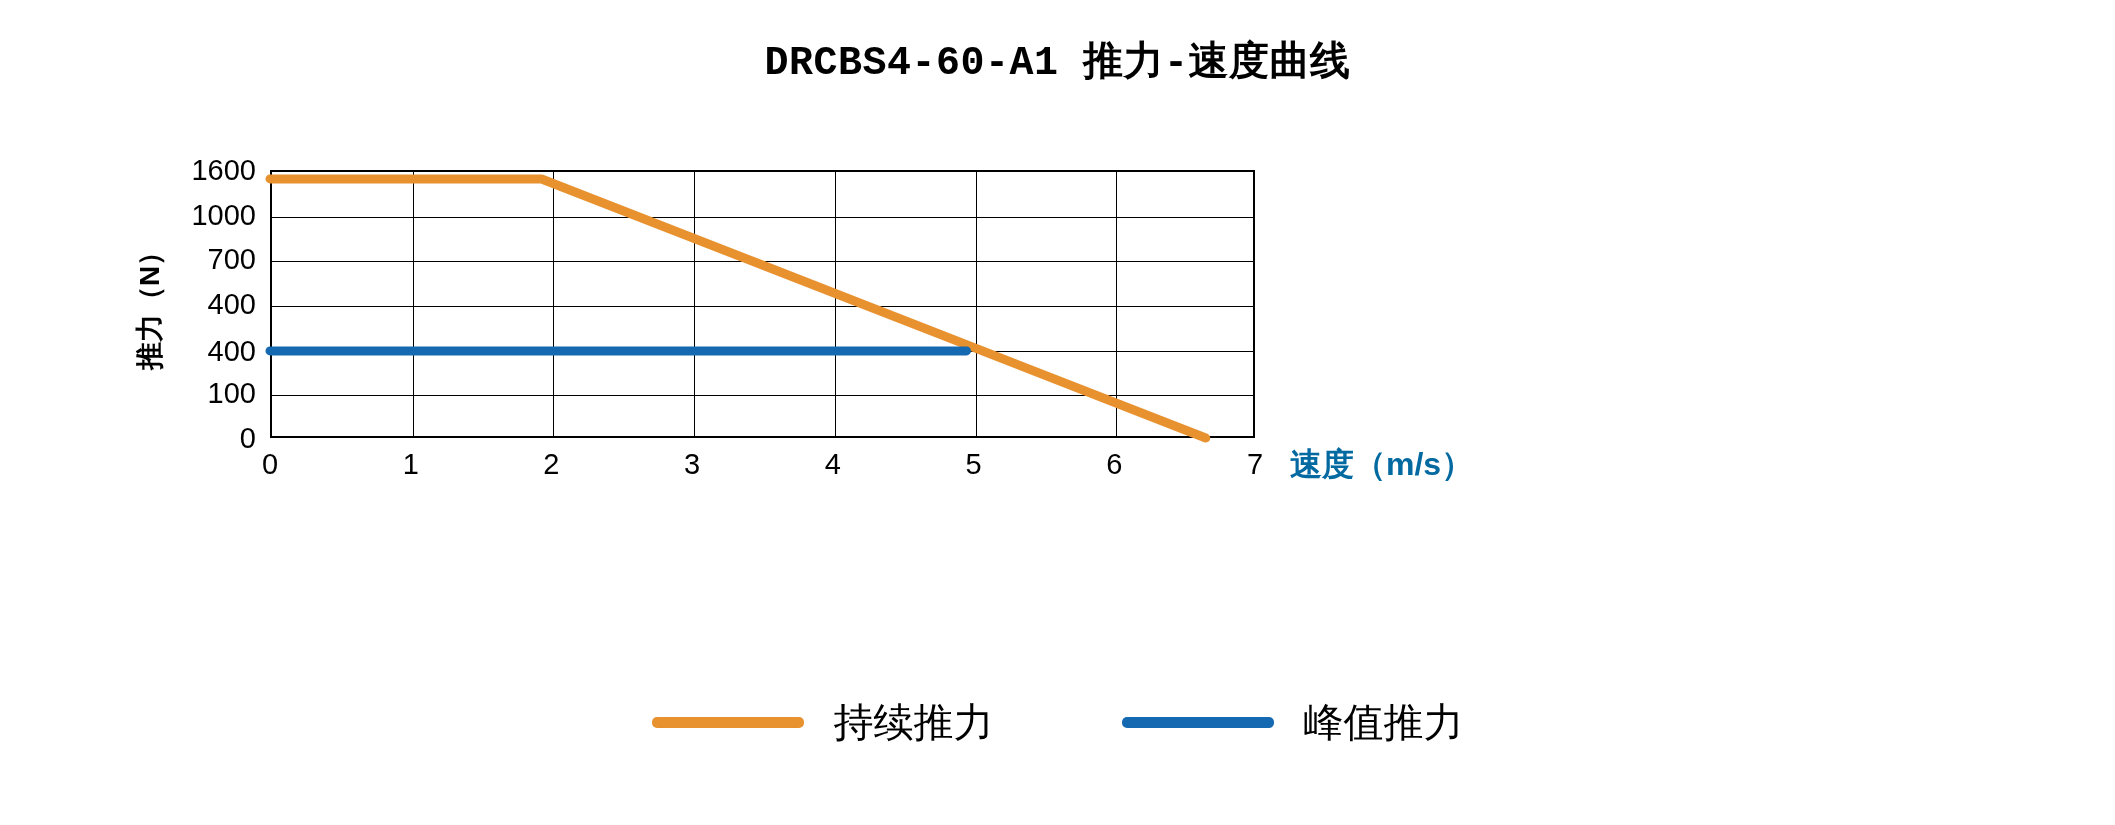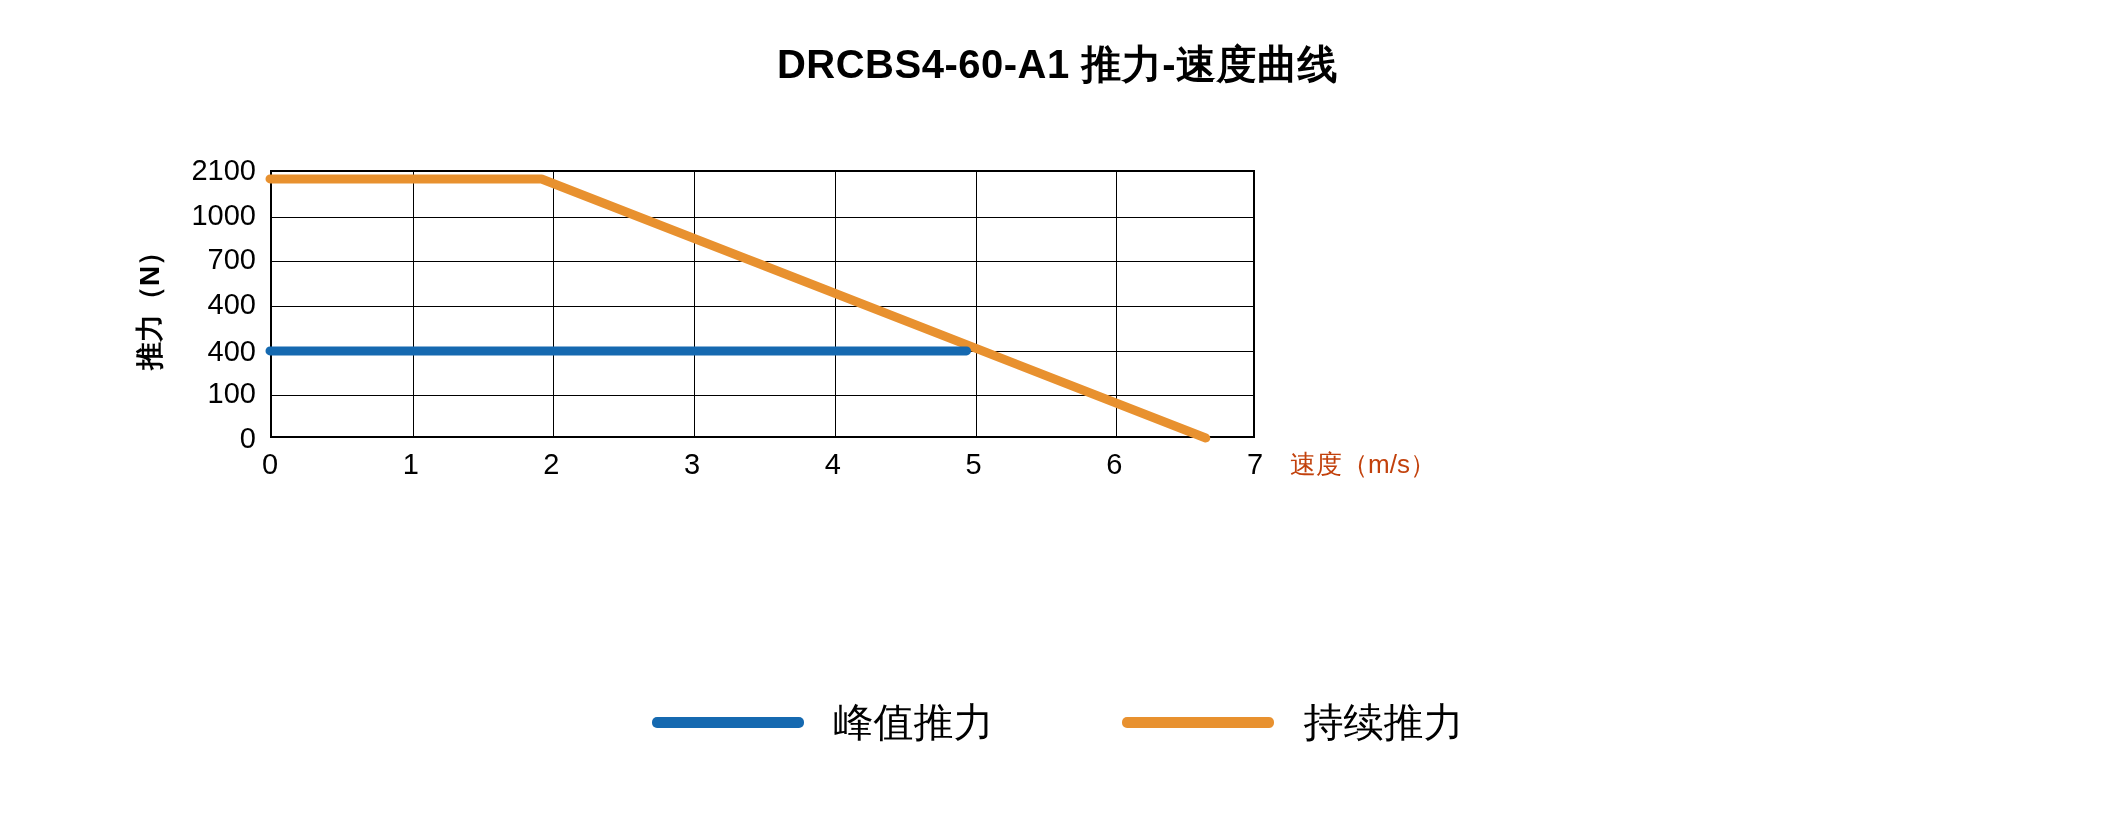--- a/index.html
+++ b/index.html
@@ -28,21 +28,21 @@
   
   .title-block {
     position: absolute;
     left: 0;
     top: 38px;
     width: 2115px;
     text-align: center;
     pointer-events: none;
   }
   .title-line {
-    font-family: Liberation Sans, sans-serif;
+    font-family: Liberation Mono, monospace;
     font-weight: bold;
     font-size: 40px;
     line-height: 52px;
     letter-spacing: 0.5px;
     color: #000;
     white-space: nowrap;
   }
 
   
   .plot-area {
@@ -123,25 +123,25 @@
     font-size: 28px;
     line-height: 30px;
     white-space: nowrap;
     color: #000;
   }
   .xlabel {
     position: absolute;
     left: 1290px;
     top: 448px;
     font-family: "Liberation Sans", sans-serif;
-    font-weight: normal;
-    font-size: 26px;
+    font-weight: bold;
+    font-size: 32px;
     line-height: 32px;
     white-space: nowrap;
-    color: #c2410c;
+    color: #0369a1;
   }
 
   
   .series-svg {
     position: absolute;
     left: 270px;
     top: 170px;
     width: 985px;
     height: 268px;
     overflow: visible;
@@ -189,21 +189,21 @@
 
   <div class="ylabel">推力（N）</div>
 
   <div class="ytick-col" id="ytick-col">
       <div class="ytick" style="top: 268px;">0</div>
       <div class="ytick" style="top: 223.333px;">100</div>
       <div class="ytick" style="top: 181px;">400</div>
       <div class="ytick" style="top: 134px;">400</div>
       <div class="ytick" style="top: 89.3333px;">700</div>
       <div class="ytick" style="top: 44.6667px;">1000</div>
-      <div class="ytick" style="top: 0px;">2100</div>
+      <div class="ytick" style="top: 0px;">1600</div>
     </div>
 
   <div class="plot-area" id="plot-area">
       <div class="gridline-h" style="top: 223.333px;"></div>
       <div class="gridline-h" style="top: 178.667px;"></div>
       <div class="gridline-h" style="top: 134px;"></div>
       <div class="gridline-h" style="top: 89.3333px;"></div>
       <div class="gridline-h" style="top: 44.6667px;"></div>
       <div class="gridline-v" style="left: 140.714px;"></div>
       <div class="gridline-v" style="left: 281.429px;"></div>
@@ -226,22 +226,22 @@
       <div class="xtick" style="left: 562.857px;">4</div>
       <div class="xtick" style="left: 703.571px;">5</div>
       <div class="xtick" style="left: 844.286px;">6</div>
       <div class="xtick" style="left: 985px;">7</div>
     </div>
 
   <div class="xlabel">速度（m/s）</div>
 
   <div class="legend" id="legend">
       <div class="legend-entry">
+        <span class="legend-swatch" style="background: rgb(232, 145, 47);"></span>
+        <span class="legend-text">持续推力</span>
+      </div>
+      <div class="legend-entry">
         <span class="legend-swatch" style="background: rgb(21, 105, 176);"></span>
         <span class="legend-text">峰值推力</span>
       </div>
-      <div class="legend-entry">
-        <span class="legend-swatch" style="background: rgb(232, 145, 47);"></span>
-        <span class="legend-text">持续推力</span>
-      </div>
     </div>
 
 </div>
 
 </body></html>

